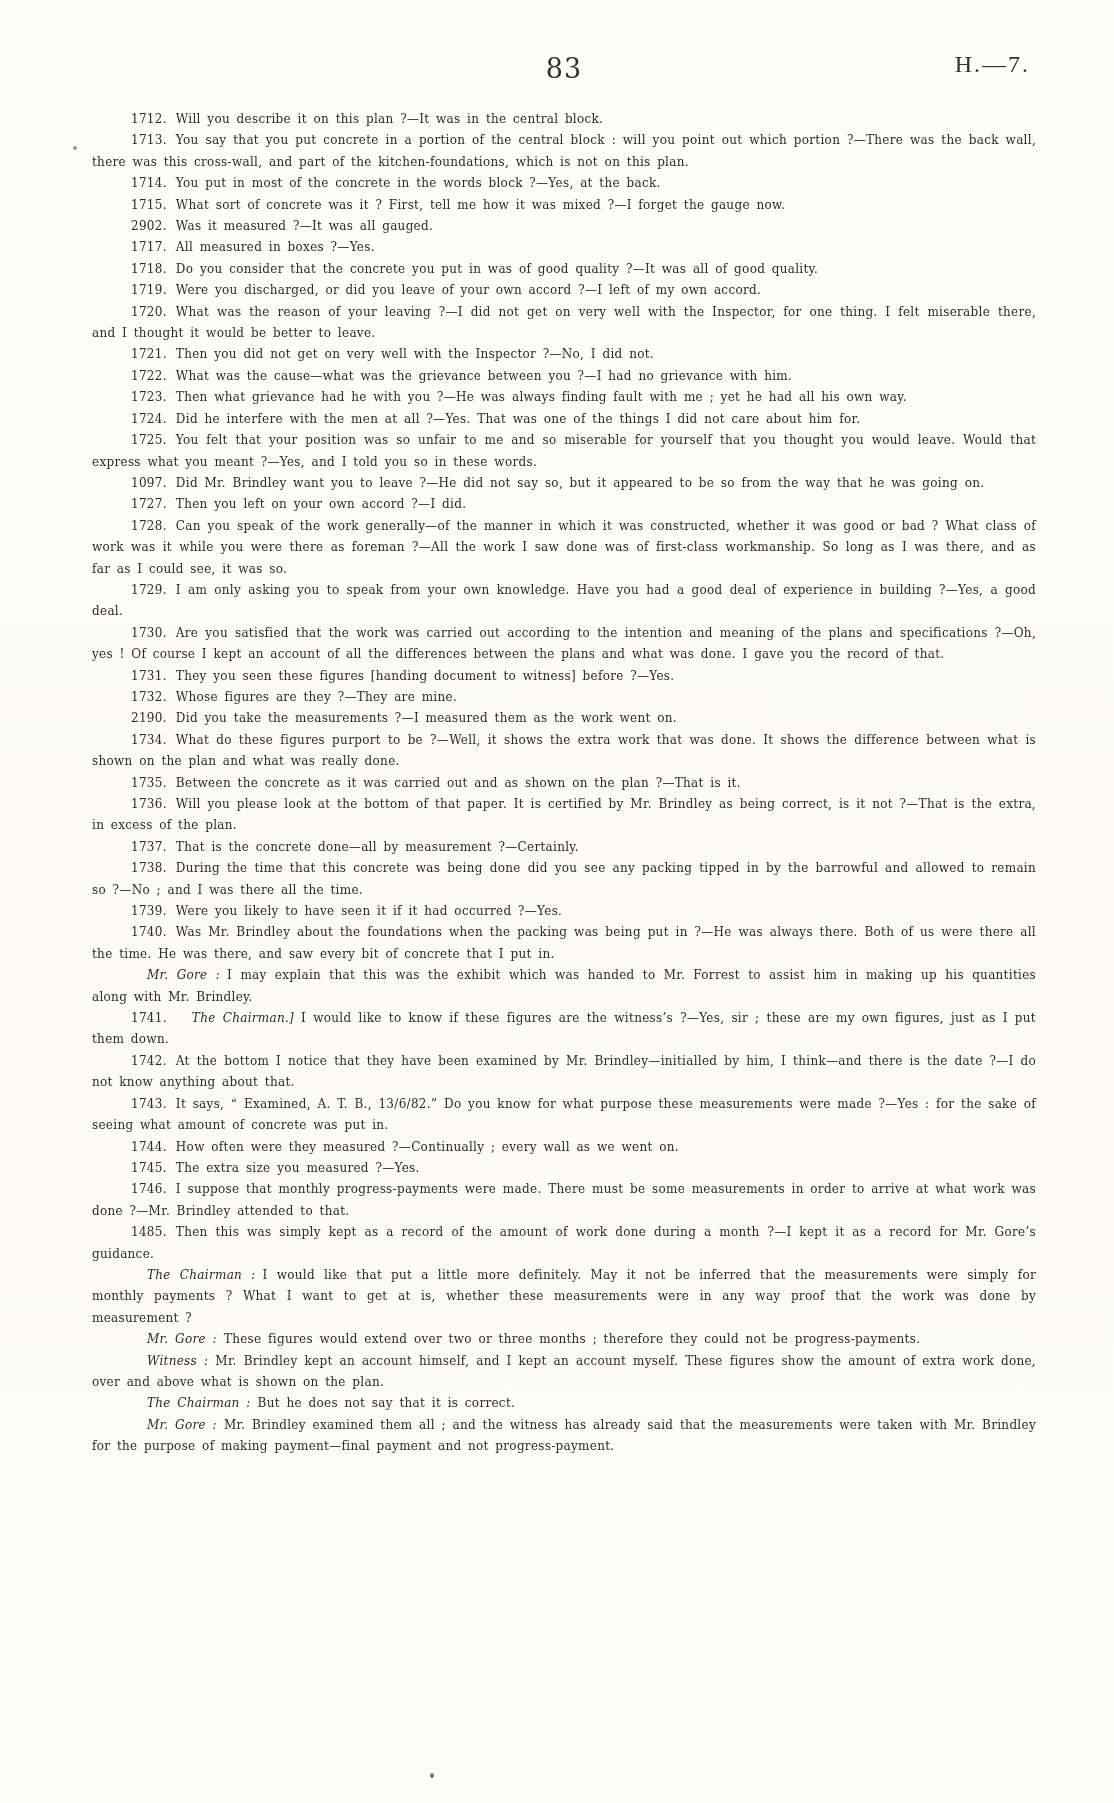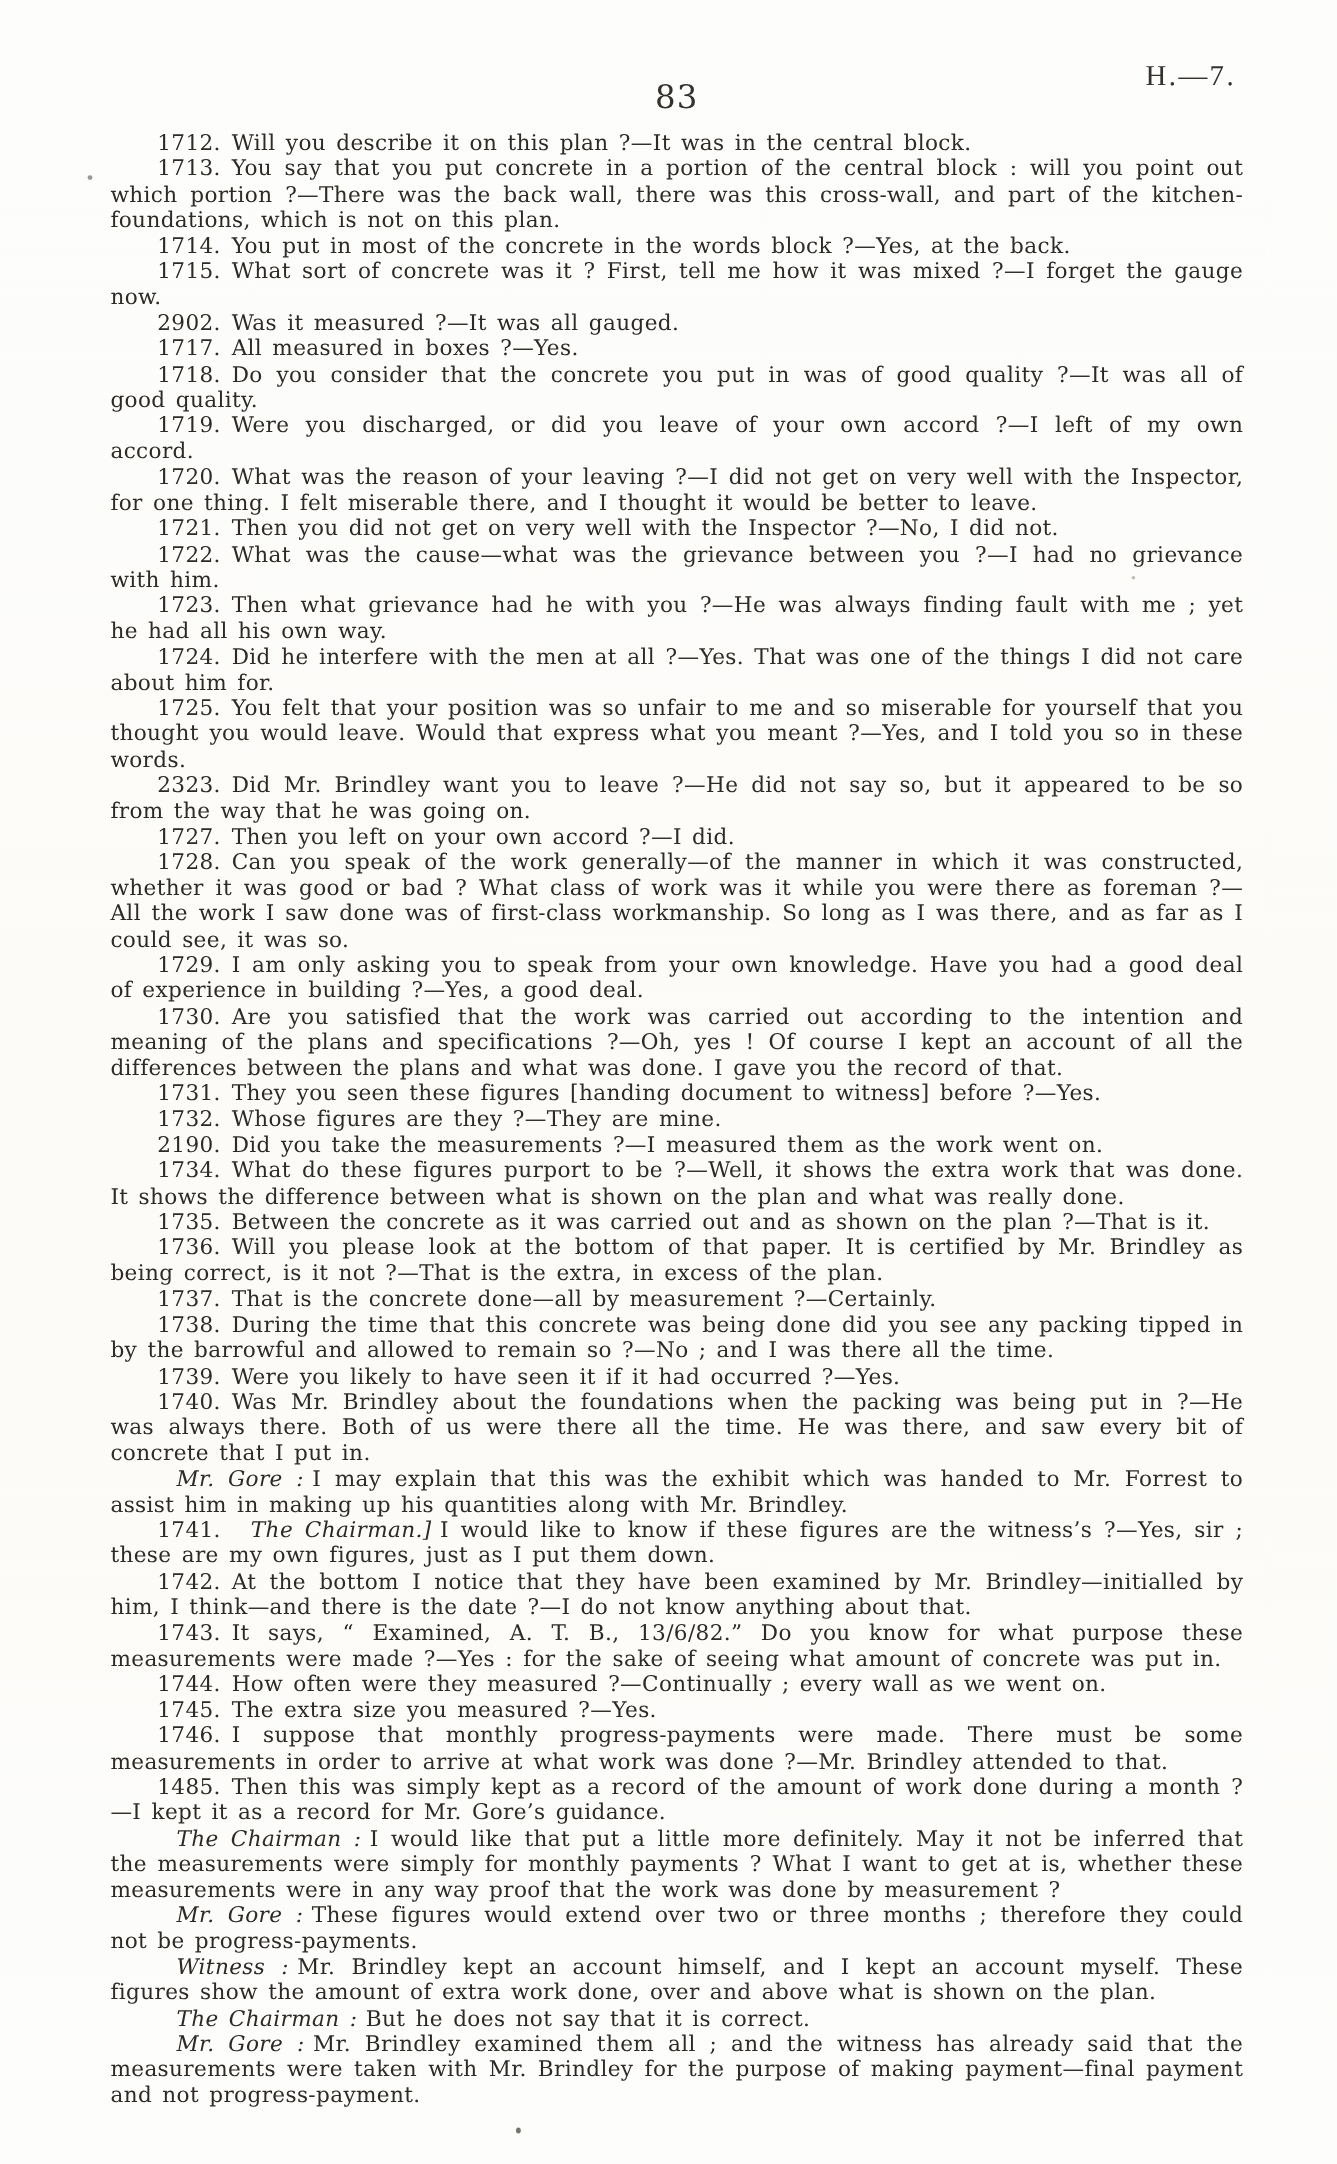--- a/index.html
+++ b/index.html
@@ -24,21 +24,21 @@
     position: absolute;
     top: 50px;
     left: 92px;
     width: 944px;
     height: 36px;
   }
   .page-number {
     position: absolute;
     left: 0;
     right: 0;
-    top: 16px;
+    top: 3px;
     text-align: center;
     font-size: 27px;
     letter-spacing: 1px;
     color: #35312c;
   }
   .doc-ref {
     position: absolute;
     right: 6px;
     top: 1px;
     font-size: 24px;
@@ -50,21 +50,21 @@
     position: absolute;
     top: 109px;
     left: 92px;
     width: 944px;
   }
   .para {
     margin: 0;
     padding: 0;
     text-indent: 39px;
     text-align: justify;
-    font-size: 18px;
+    font-size: 12px;
     line-height: 21.4px;
     letter-spacing: 0.3px;
     word-spacing: 2.5px;
   }
   .qnum {
     margin-right: 9px;
   }
   .speaker {
     font-style: italic;
     margin-right: 7px;
@@ -126,21 +126,21 @@
       <p class="para">
     <span class="qnum">1723.</span><span class="ptext">Then what grievance had he with you ?—He was always finding fault with me ; yet he had all his own way.</span>
   </p>
       <p class="para">
     <span class="qnum">1724.</span><span class="ptext">Did he interfere with the men at all ?—Yes. That was one of the things I did not care about him for.</span>
   </p>
       <p class="para">
     <span class="qnum">1725.</span><span class="ptext">You felt that your position was so unfair to me and so miserable for yourself that you thought you would leave. Would that express what you meant ?—Yes, and I told you so in these words.</span>
   </p>
       <p class="para">
-    <span class="qnum">2323.</span><span class="ptext">Did Mr. Brindley want you to leave ?—He did not say so, but it appeared to be so from the way that he was going on.</span>
+    <span class="qnum">1097.</span><span class="ptext">Did Mr. Brindley want you to leave ?—He did not say so, but it appeared to be so from the way that he was going on.</span>
   </p>
       <p class="para">
     <span class="qnum">1727.</span><span class="ptext">Then you left on your own accord ?—I did.</span>
   </p>
       <p class="para">
     <span class="qnum">1728.</span><span class="ptext">Can you speak of the work generally—of the manner in which it was constructed, whether it was good or bad ? What class of work was it while you were there as foreman ?—All the work I saw done was of first-class workmanship. So long as I was there, and as far as I could see, it was so.</span>
   </p>
       <p class="para">
     <span class="qnum">1729.</span><span class="ptext">I am only asking you to speak from your own knowledge. Have you had a good deal of experience in building ?—Yes, a good deal.</span>
   </p>

